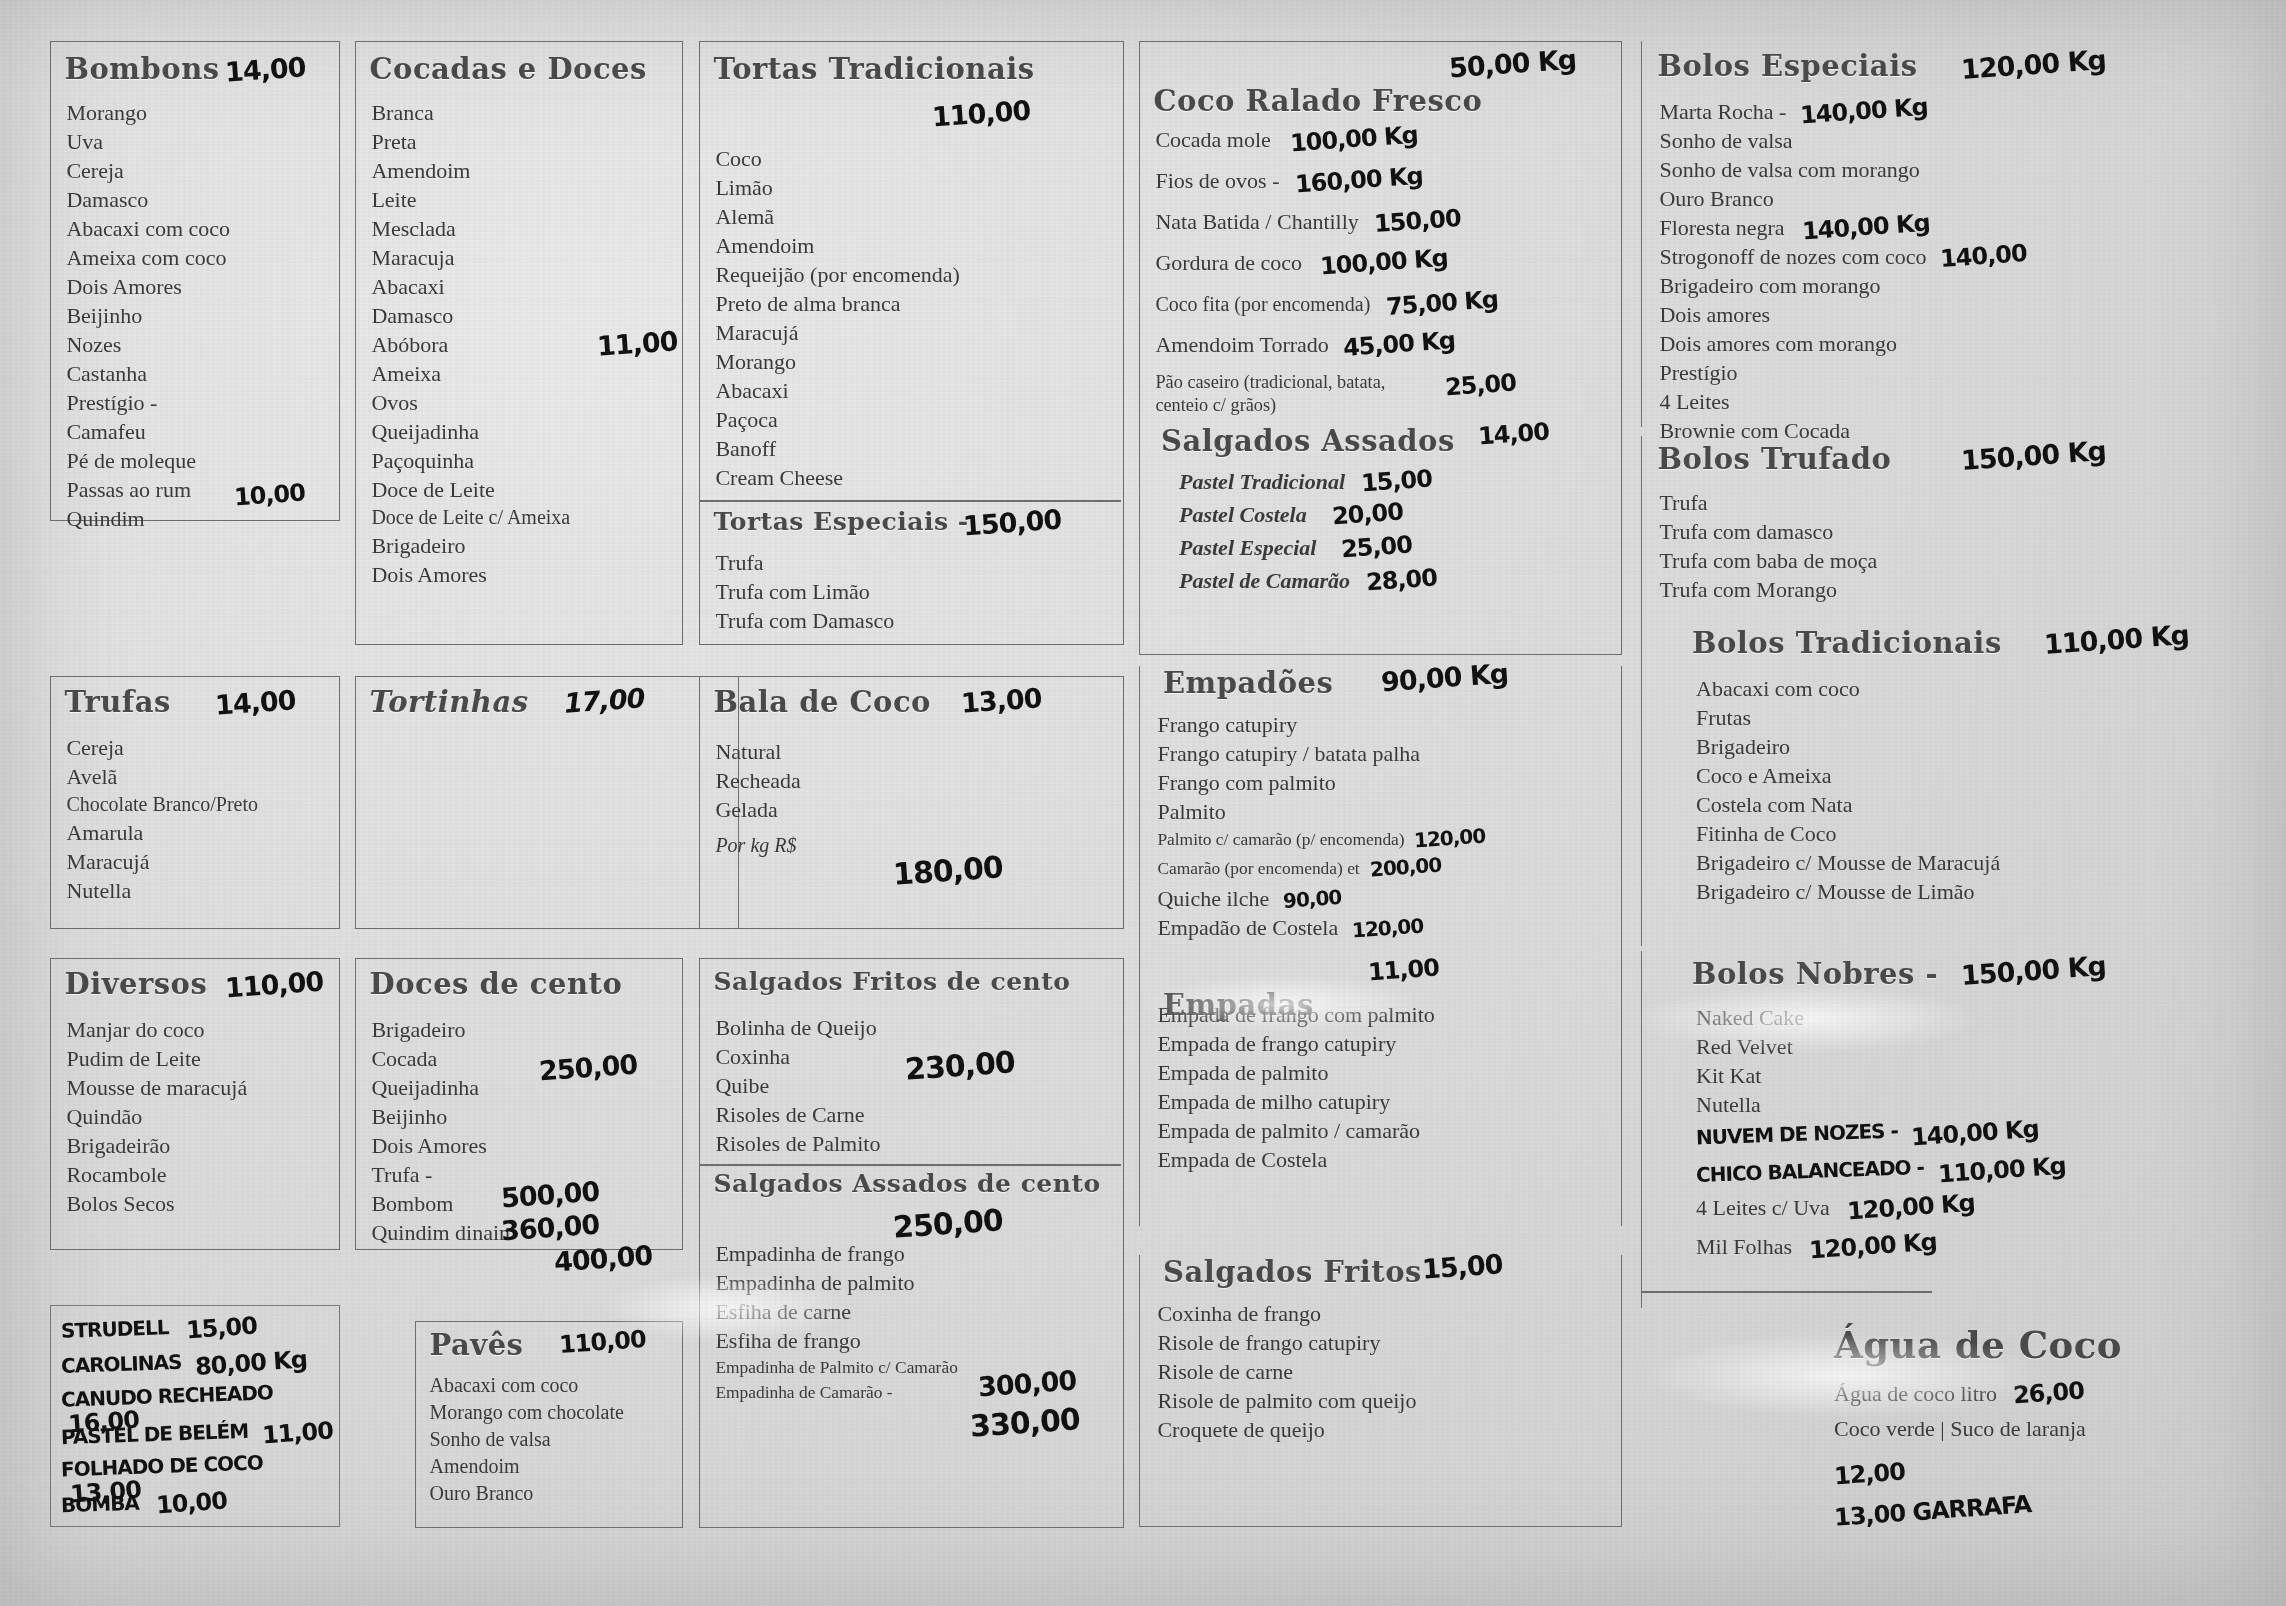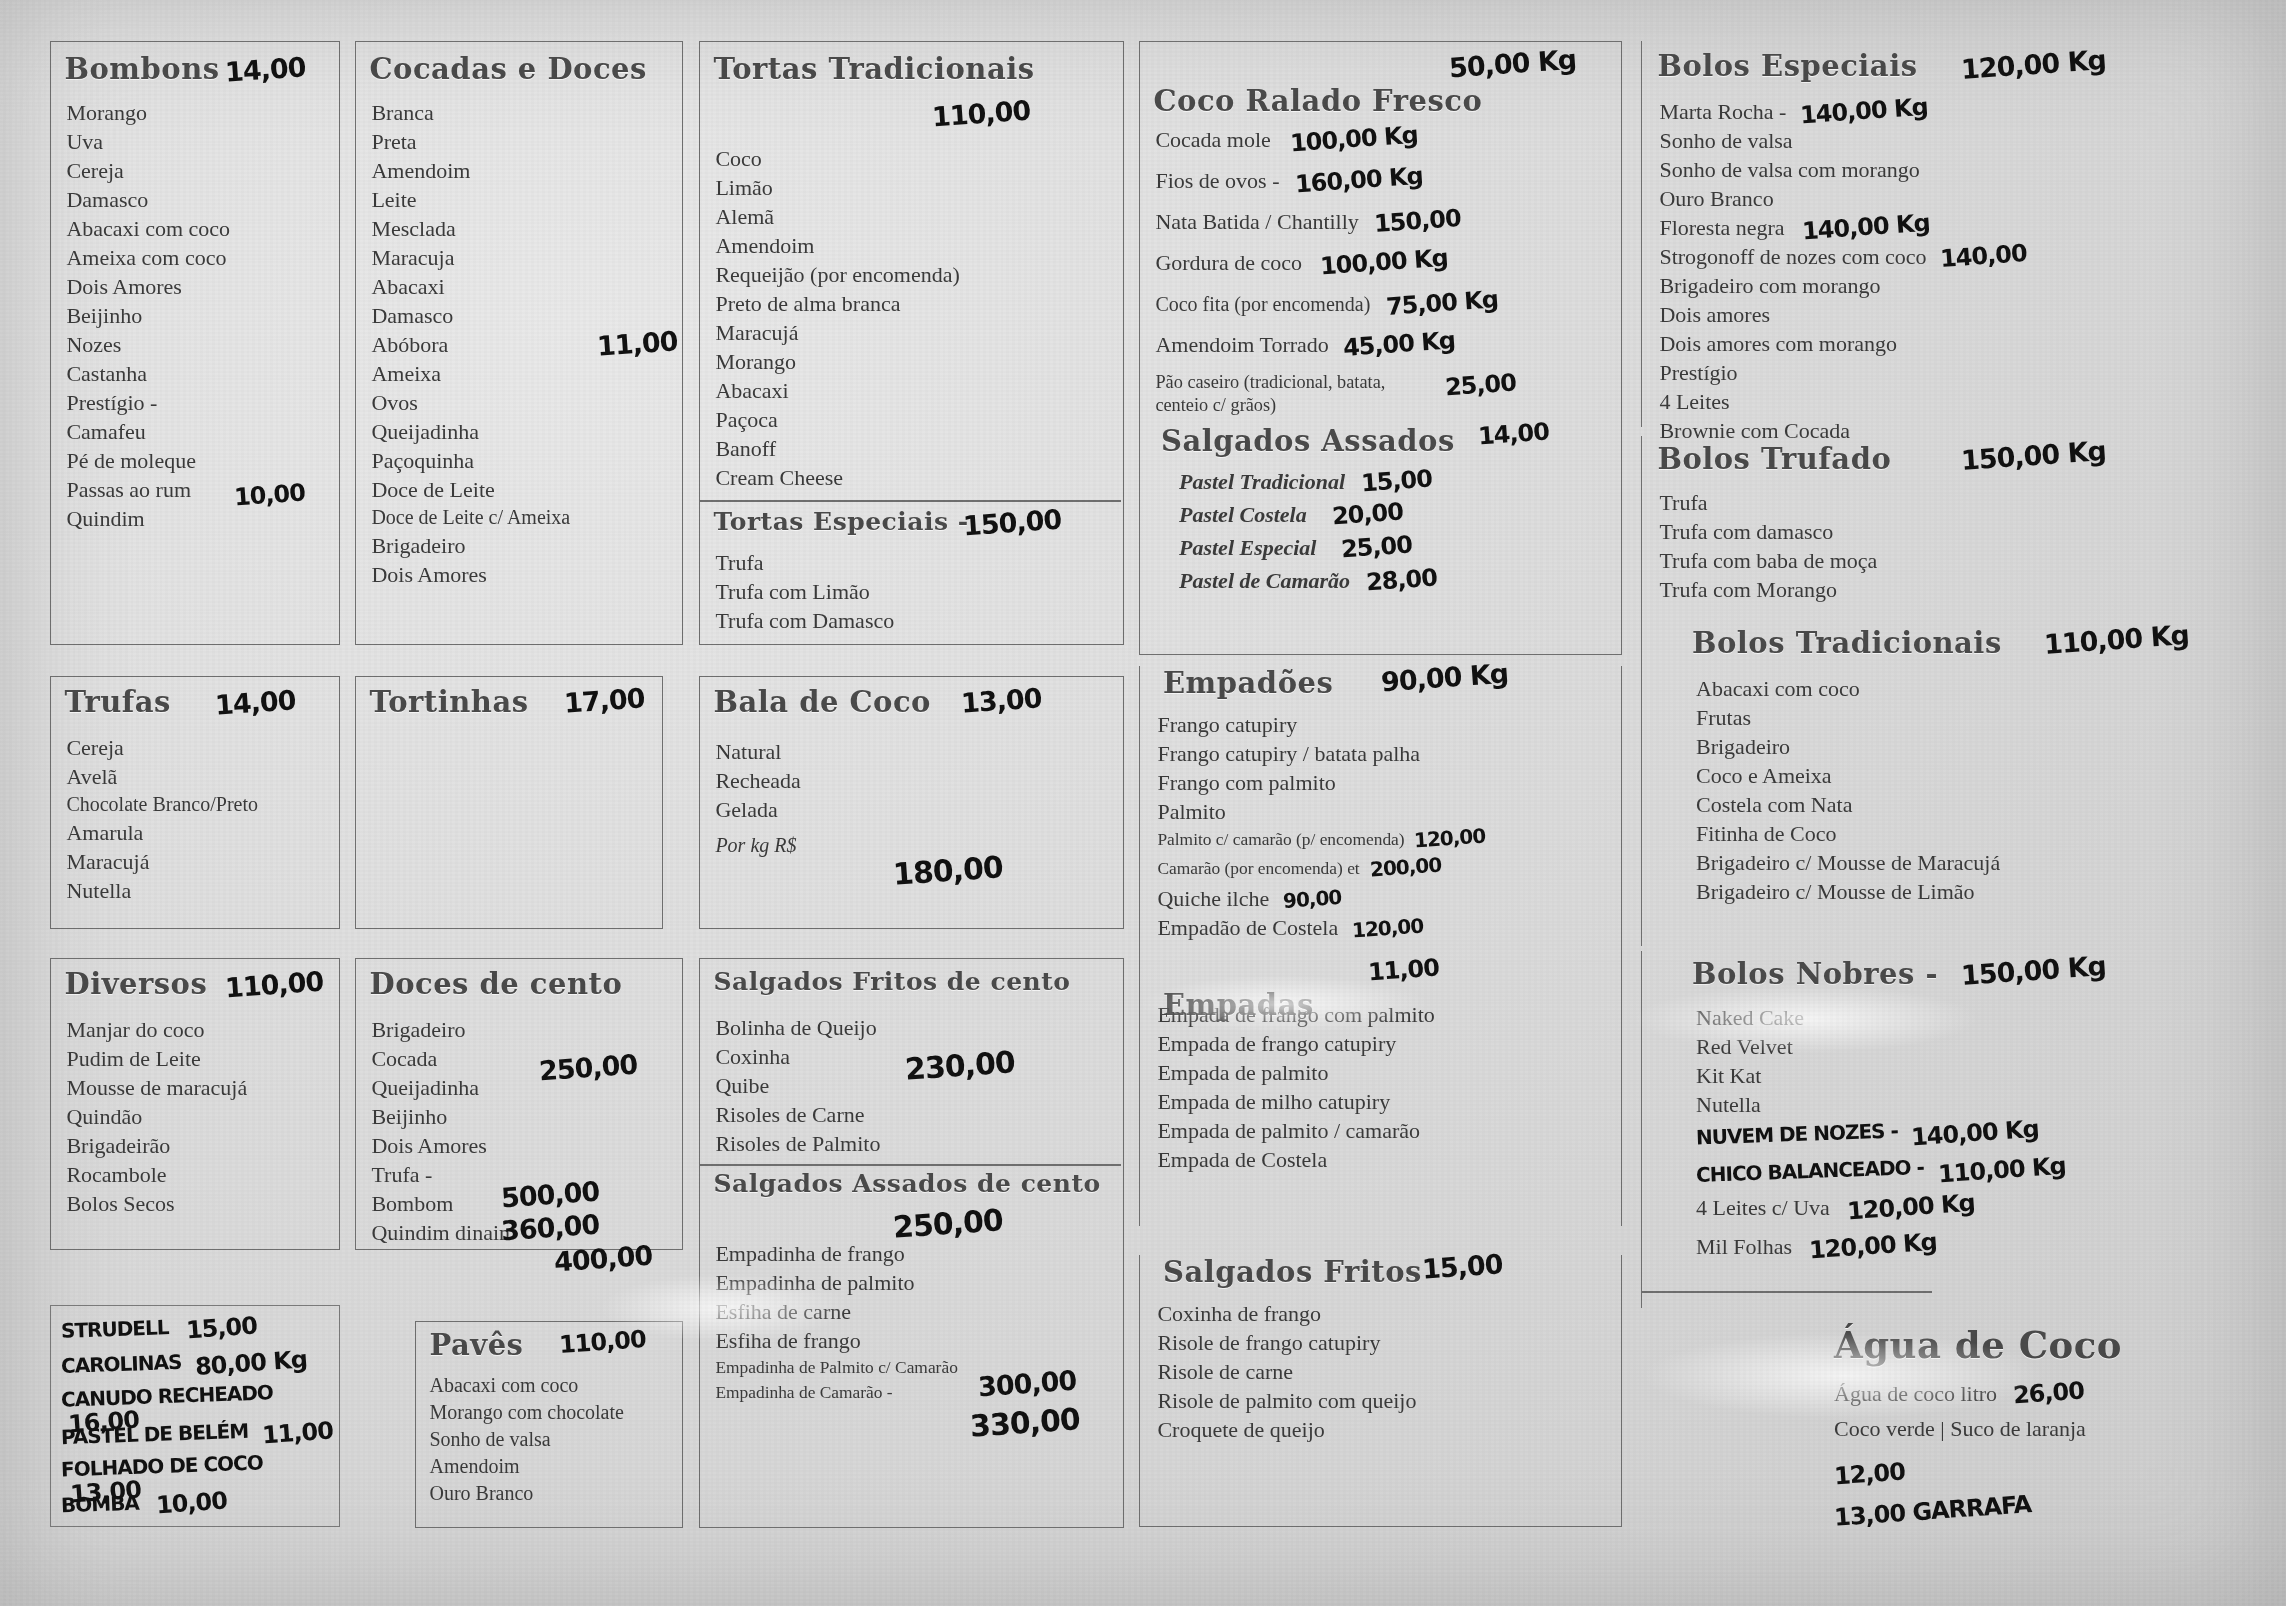--- a/index.html
+++ b/index.html
@@ -76,21 +76,21 @@
     position:absolute;
     background:radial-gradient(ellipse at center, rgba(255,255,255,.75), rgba(255,255,255,0) 70%);
     pointer-events:none;
   }
 </style>
 </head>
 <body>
 
 <div id="sheet">
 
-  <div class="box" style="left:50px;top:41px;width:290px;height:604px;">
+  <div class="box" style="left:50px;top:41px;width:290px;height:480px;">
     <div class="hdr" style="position:absolute;left:13.5px;top:9.7px;">Bombons</div>
     <div class="penwrap" style="left:174px;top:11.6px;"><span class="pen lg">14,00</span></div>
     <div style="position:absolute;left:15.4px;top:56px;">
       <div class="item">Morango</div>
       <div class="item">Uva</div>
       <div class="item">Cereja</div>
       <div class="item">Damasco</div>
       <div class="item">Abacaxi com coco</div>
       <div class="item">Ameixa com coco</div>
       <div class="item">Dois Amores</div>
@@ -167,21 +167,21 @@
       <div class="item">Queijadinha</div>
       <div class="item">Paçoquinha</div>
       <div class="item">Doce de Leite</div>
       <div class="item mid">Doce de Leite c/ Ameixa</div>
       <div class="item">Brigadeiro</div>
       <div class="item">Dois Amores</div>
     </div>
     <div class="penwrap" style="left:241px;top:286px;"><span class="pen lg">11,00</span></div>
   </div>
 
-  <div class="box" style="left:355px;top:676px;width:308px;height:253px;">
+  <div class="box" style="left:355px;top:676px;width:384px;height:253px;font-style:italic;">
     <div class="hdr" style="position:absolute;left:13.5px;top:7.7px;">Tortinhas</div>
     <div class="penwrap" style="left:208px;top:7.7px;"><span class="pen lg">17,00</span></div>
   </div>
 
   <div class="box" style="left:355px;top:958px;width:328px;height:292px;">
     <div class="hdr" style="position:absolute;left:13.5px;top:7.7px;">Doces de cento</div>
     <div style="position:absolute;left:15.4px;top:56px;">
       <div class="item">Brigadeiro</div>
       <div class="item">Cocada</div>
       <div class="item">Queijadinha</div>

